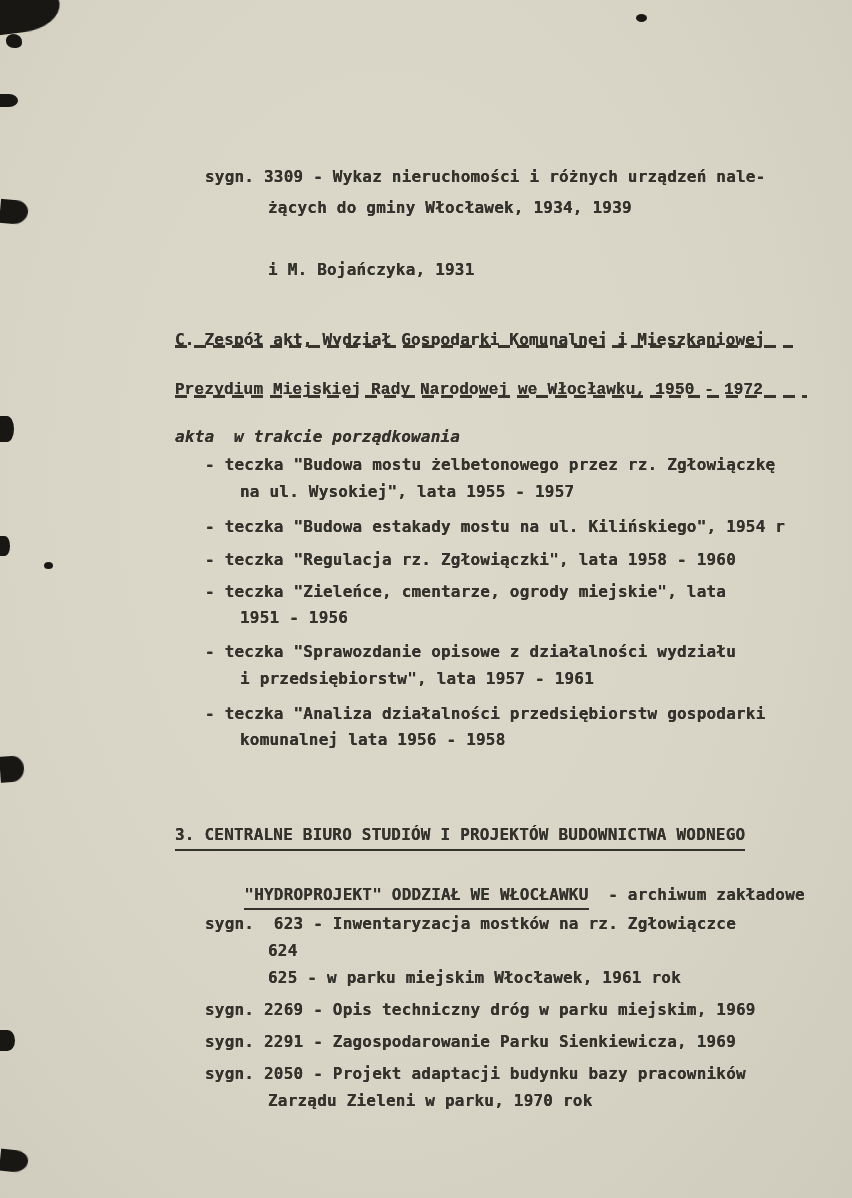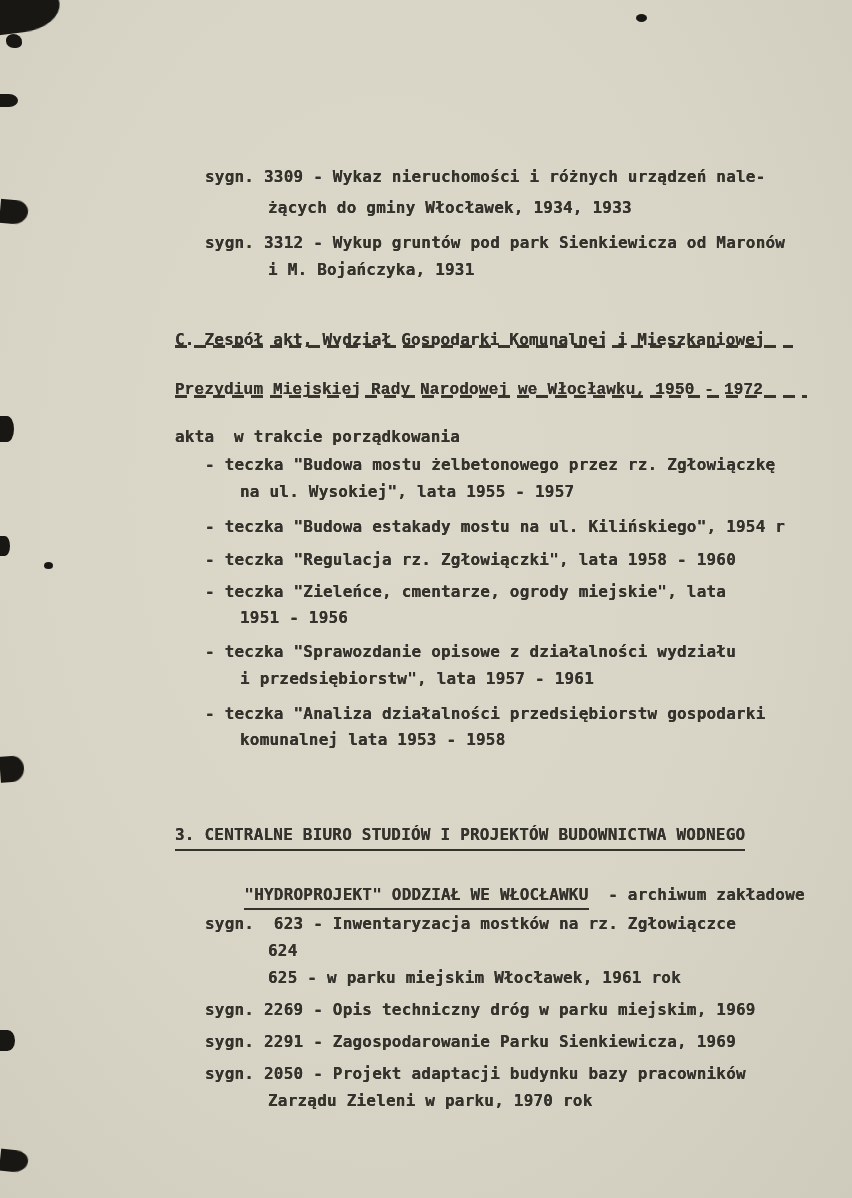--- a/index.html
+++ b/index.html
@@ -48,41 +48,40 @@
   <div class="artifact" style="left:0px; top:200px; width:28px; height:24px; border-radius: 0 45% 55% 0; transform: rotate(5deg);"></div>
   <div class="artifact" style="left:636px; top:14px; width:11px; height:8px; border-radius: 50%;"></div>
   <div class="artifact" style="left:0px; top:416px; width:14px; height:26px; border-radius: 0 55% 55% 0;"></div>
   <div class="artifact" style="left:0px; top:536px; width:10px; height:20px; border-radius: 0 60% 60% 0;"></div>
   <div class="artifact" style="left:44px; top:562px; width:9px; height:7px; border-radius: 50%;"></div>
   <div class="artifact" style="left:0px; top:756px; width:24px; height:26px; border-radius: 0 50% 55% 0; transform: rotate(-4deg);"></div>
   <div class="artifact" style="left:0px; top:1030px; width:15px; height:21px; border-radius: 0 55% 55% 0;"></div>
   <div class="artifact" style="left:0px; top:1150px; width:28px; height:22px; border-radius: 0 50% 60% 0; transform: rotate(6deg);"></div>
 
   <div class="ln" style="left:205px; top:155px;">sygn. 3309 - Wykaz nieruchomości i różnych urządzeń nale-</div>
-  <div class="ln" style="left:268px; top:186px;">żących do gminy Włocławek, 1934, 1933</div>
-  <div class="ln" style="left:205px; top:221px;">sygn. 3312 - Wykup gruntów pod park Sienkiewicza od Maronów</div>
+  <div class="ln" style="left:268px; top:186px;">żących do gminy Włocławek, 1934, 1939</div>
   <div class="ln" style="left:268px; top:248px;">i M. Bojańczyka, 1931</div>
 
   <div class="ln" style="left:175px; top:318px;">C. Zespół akt, Wydział Gospodarki Komunalnej i Mieszkaniowej</div>
   <div class="dash-underline" style="left:175px; top:345px; width:618px;"></div>
   <div class="ln" style="left:175px; top:368px;font-family:Liberation Mono, monospace;">Prezydium Miejskiej Rady Narodowej we Włocławku, 1950 - 1972</div>
   <div class="dash-underline" style="left:175px; top:395px; width:632px;"></div>
 
-  <div class="ln" style="left:175px; top:415px;">akta  w trakcie porządkowania</div>
+  <div class="ln" style="left:175px; top:415px;font-style:italic;">akta  w trakcie porządkowania</div>
 
   <div class="ln" style="left:205px; top:443px;">- teczka "Budowa mostu żelbetonowego przez rz. Zgłowiączkę</div>
   <div class="ln" style="left:240px; top:470px;">na ul. Wysokiej", lata 1955 - 1957</div>
   <div class="ln" style="left:205px; top:505px;">- teczka "Budowa estakady mostu na ul. Kilińskiego", 1954 r</div>
   <div class="ln" style="left:205px; top:538px;">- teczka "Regulacja rz. Zgłowiączki", lata 1958 - 1960</div>
   <div class="ln" style="left:205px; top:570px;">- teczka "Zieleńce, cmentarze, ogrody miejskie", lata</div>
   <div class="ln" style="left:240px; top:596px;text-align:center;">1951 - 1956</div>
   <div class="ln" style="left:205px; top:630px;">- teczka "Sprawozdanie opisowe z działalności wydziału</div>
   <div class="ln" style="left:240px; top:657px;">i przedsiębiorstw", lata 1957 - 1961</div>
   <div class="ln" style="left:205px; top:692px;">- teczka "Analiza działalności przedsiębiorstw gospodarki</div>
-  <div class="ln" style="left:240px; top:718px;">komunalnej lata 1953 - 1958</div>
+  <div class="ln" style="left:240px; top:718px;">komunalnej lata 1956 - 1958</div>
 
   <div class="ln u-solid" style="left:175px; top:813px;">3. CENTRALNE BIURO STUDIÓW I PROJEKTÓW BUDOWNICTWA WODNEGO</div>
   <div class="ln" style="left:205px; top:853px;">
     <span class="u-solid">"HYDROPROJEKT" ODDZIAŁ WE WŁOCŁAWKU</span><span>  - archiwum zakładowe</span>
   </div>
 
   <div class="ln" style="left:205px; top:902px;">sygn.  623 - Inwentaryzacja mostków na rz. Zgłowiączce</div>
   <div class="ln" style="left:268px; top:929px;">624</div>
   <div class="ln" style="left:268px; top:956px;">625 - w parku miejskim Włocławek, 1961 rok</div>
   <div class="ln" style="left:205px; top:988px;">sygn. 2269 - Opis techniczny dróg w parku miejskim, 1969</div>

